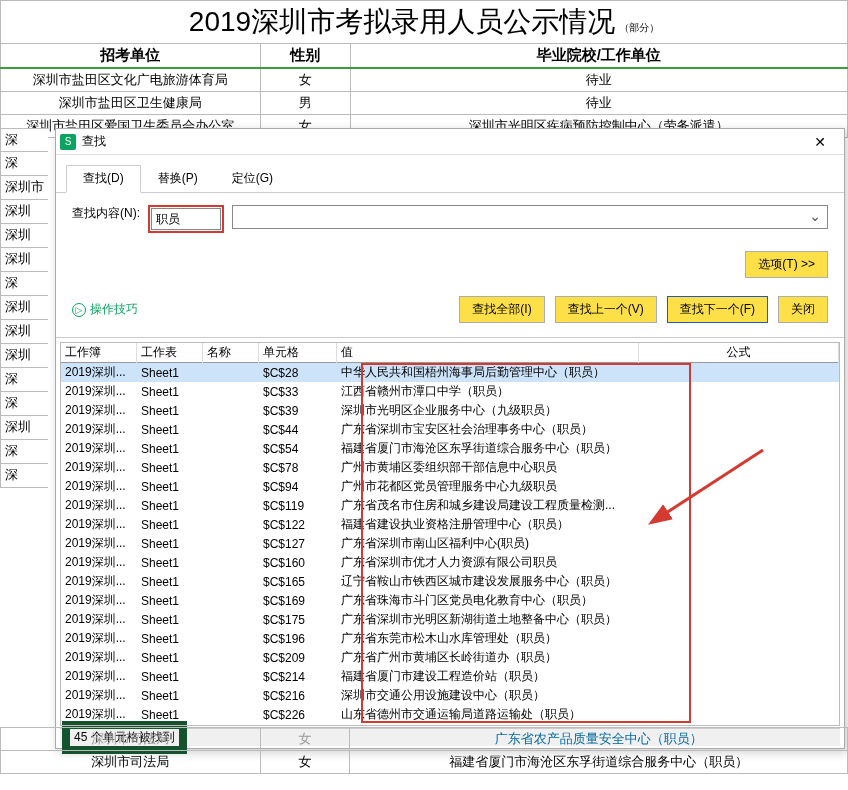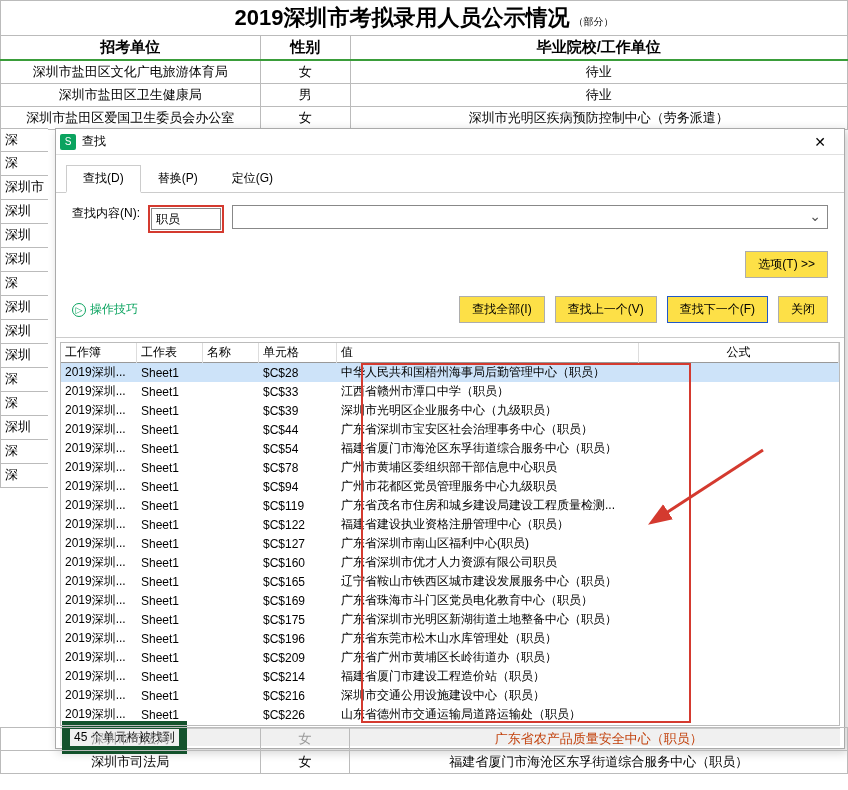--- a/index.html
+++ b/index.html
@@ -1,21 +1,21 @@
 <!DOCTYPE html>
 <html><head>
 <meta charset="utf-8">
 <style>
 * { box-sizing: border-box; margin: 0; padding: 0; }
 body { font-family: "Microsoft YaHei", Arial, sans-serif; font-size: 12px; background: #fff; width: 848px; height: 790px; position: relative; overflow: hidden; }
 
 .sheet { width: 848px; border-collapse: collapse; }
 .sheet td, .sheet th { border: 1px solid #bbb; padding: 2px 4px; text-align: center; font-weight: normal; }
 .title-row td { border: 1px solid #bbb; }
-.title-main { font-size: 22px; font-weight: bold; display: inline-block; vertical-align: baseline; }
+.title-main { font-size: 28px; font-weight: normal; display: inline-block; vertical-align: baseline; }
 .title-sub { font-size: 10px; display: inline-block; margin-left: 4px; }
 .header-row th { font-weight: bold; font-size: 15px; }
 .sheet tbody td { font-size: 13px; }
 .green-bottom { border-bottom: 2px solid #3a9d3a !important; }
 
 .col-a { width: 260px; }
 .col-b { width: 90px; }
 .col-c { width: 498px; }
 
 .left-peek { position: absolute; left: 0; top: 128px; font-size: 13px; }
@@ -344,21 +344,21 @@
   <table>
     <colgroup>
         <col class="col-a">
         <col class="col-b">
         <col class="col-c">
       </colgroup>
     <tbody>
         <tr>
           <td style="color:#999">深圳市司法局</td>
           <td style="color:#999">女</td>
-          <td style="overflow:hidden;color:#c2410c;white-space:nowrap">广东省农产品质量安全中心（职员）</td>
+          <td style="overflow:hidden;color:#0369a1;white-space:nowrap">广东省农产品质量安全中心（职员）</td>
         </tr>
     <tr>
           <td>深圳市司法局</td>
           <td>女</td>
           <td>福建省厦门市海沧区东孚街道综合服务中心（职员）</td>
         </tr>
   </tbody>
     </table>
 </div>
 

